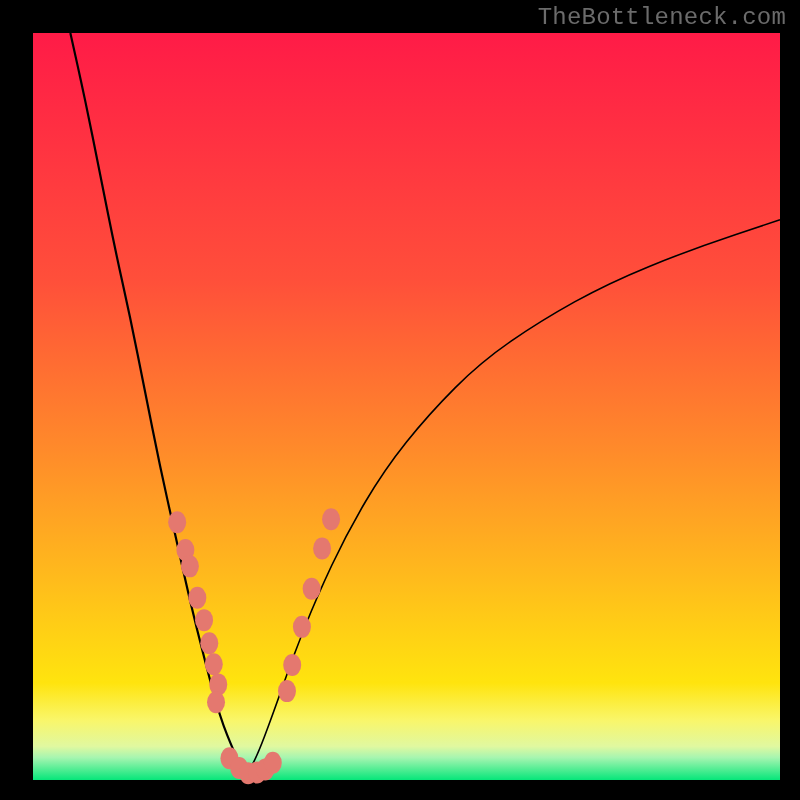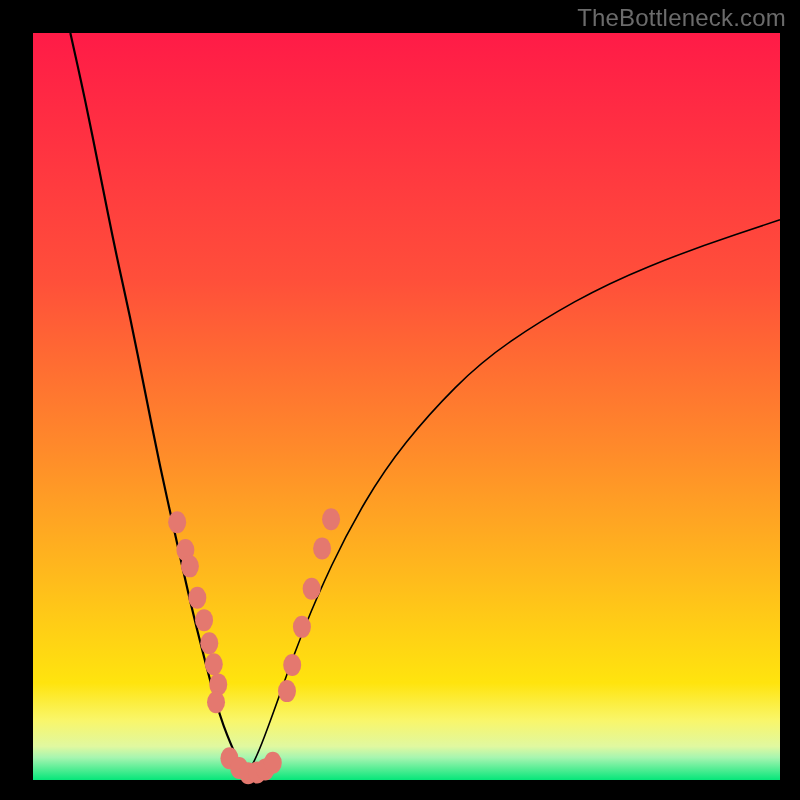--- a/index.html
+++ b/index.html
@@ -10,20 +10,21 @@
     overflow: hidden;
     background: #000;
     font-family: Arial, Helvetica, sans-serif;
   }
   .frame {
     position: absolute;
     top: 0; left: 0;
     width: 800px;
     height: 800px;
     background: #000;
+    font-family: Liberation Mono, monospace;
   }
   .plot {
     position: absolute;
     background: linear-gradient(
       to bottom,
       var(--g0) 0%,
       var(--g1) 33%,
       var(--g2) 56%,
       var(--g3) 73%,
       var(--g4) 87%,

